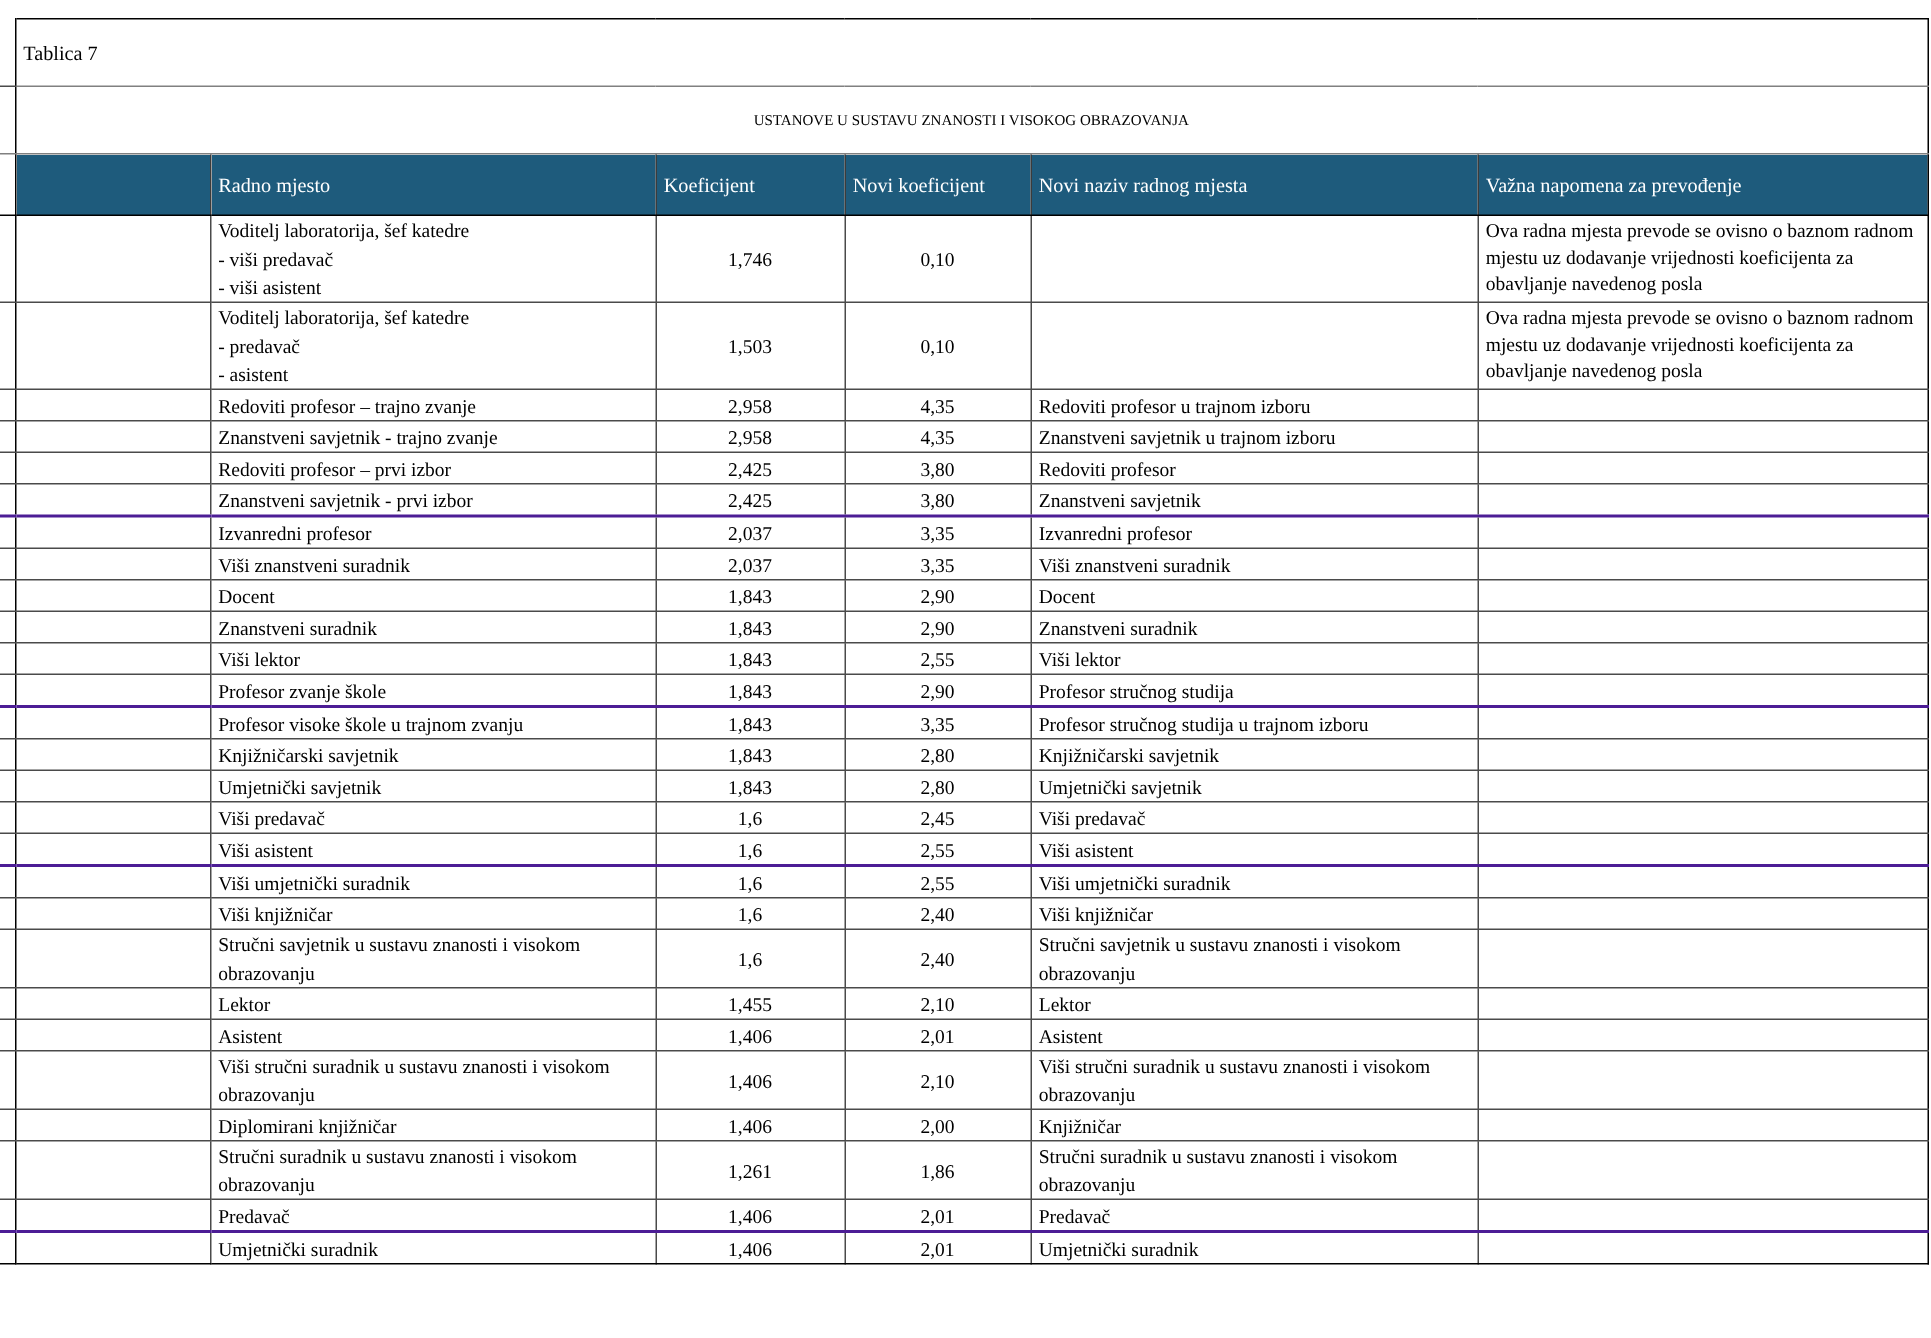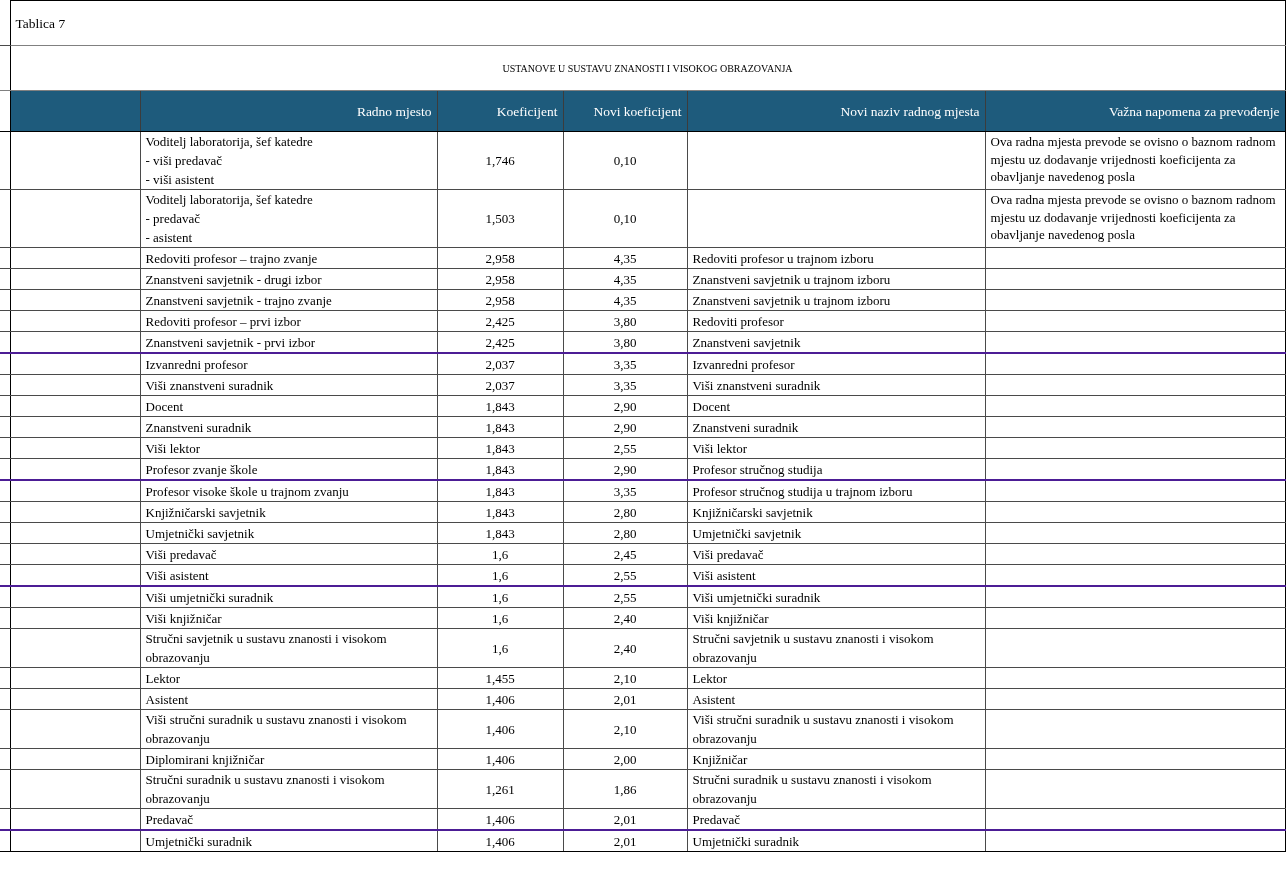--- a/index.html
+++ b/index.html
@@ -8,21 +8,21 @@
     background: #ffffff;
     width: 1287px;
     height: 892px;
     overflow: hidden;
     font-family: "Liberation Serif", serif;
     color: #000;
   }
   .sheet {
     position: absolute;
     left: 0;
-    top: 0;
+    top: 12px;
     width: 1285px;
   }
   table {
     border-collapse: collapse;
     table-layout: fixed;
     width: 1285px;
   }
   col.c-stub   { width: 10px;  }
   col.c-empty  { width: 130px; }
   col.c-radno  { width: 297px; }
@@ -66,21 +66,21 @@
   }
   tr.title-row td.stub { border-bottom: 1px solid #808080; }
 
   
   tr.header-row th {
     height: 40px;
     background: #1e5b7c;
     color: #ffffff;
     font-weight: normal;
     font-size: 13.5px;
-    text-align: right;
+    text-align: left;
     border-top: 1px solid #000;
     border-bottom: 1px solid #000;
     border-left: 1px solid #3c3c3c;
     border-right: 1px solid #3c3c3c;
   }
   tr.header-row th.stub {
     background: #fff;
     border-left: none;
     border-right: 1px solid #000;
   }
@@ -155,29 +155,20 @@
     <td class="cell-empty"></td>
     <td class="cell-radno">Redoviti profesor – trajno zvanje</td>
     <td class="cell-koef">2,958</td>
     <td class="cell-nkoef">4,35</td>
     <td class="cell-naziv">Redoviti profesor u trajnom izboru</td>
     <td class="cell-napo"></td>
   </tr>
         <tr>
     <td class="stub"></td>
     <td class="cell-empty"></td>
-    <td class="cell-radno">Znanstveni savjetnik  - drugi izbor</td>
-    <td class="cell-koef">2,958</td>
-    <td class="cell-nkoef">4,35</td>
-    <td class="cell-naziv">Znanstveni savjetnik u trajnom izboru</td>
-    <td class="cell-napo"></td>
-  </tr>
-        <tr>
-    <td class="stub"></td>
-    <td class="cell-empty"></td>
     <td class="cell-radno">Znanstveni savjetnik - trajno zvanje</td>
     <td class="cell-koef">2,958</td>
     <td class="cell-nkoef">4,35</td>
     <td class="cell-naziv">Znanstveni savjetnik u trajnom izboru</td>
     <td class="cell-napo"></td>
   </tr>
         <tr>
     <td class="stub"></td>
     <td class="cell-empty"></td>
     <td class="cell-radno">Redoviti profesor – prvi izbor</td>

